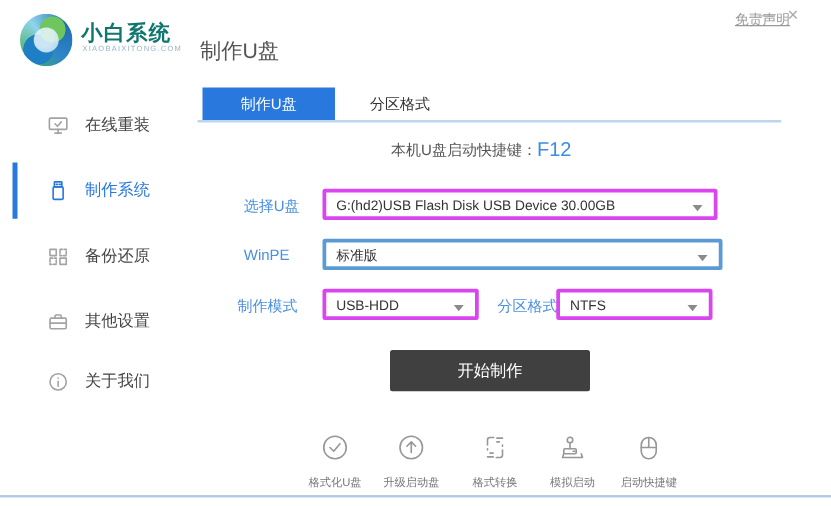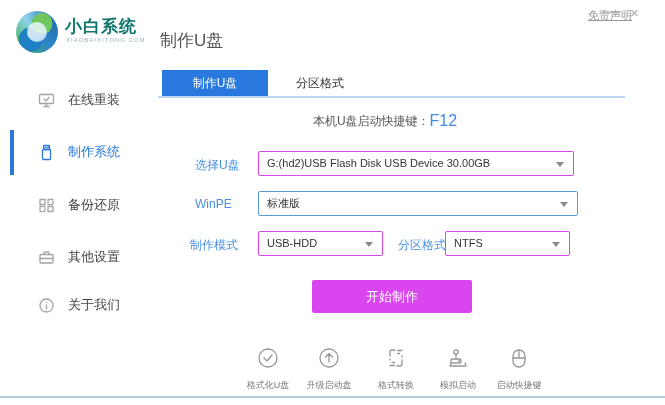--- a/index.html
+++ b/index.html
@@ -34,27 +34,27 @@
   .content { position:absolute; left:150px; top:60px; width:505px; height:345px; }
   .tab { position:absolute; height:26px; line-height:26px; text-align:center; font-size:12px; cursor:pointer; }
   .tab-active { left:12px; top:10px; width:106px; background:#2878dd; color:#fff; }
   .tab-idle { left:118px; top:10px; width:104px; color:#333; }
   .tab-underline { position:absolute; left:8px; top:36px; width:467px; height:2px; background:#bdd6f0; }
 
   .hotkey-row { position:absolute; left:0; top:52px; width:470px; text-align:center; font-size:12px; color:#555; }
   .hotkey-row b { font-size:16px; color:#3d8ce4; font-weight:normal; vertical-align:-1px; }
 
   .fld-label { position:absolute; font-size:12px; color:#4a90e2; white-space:nowrap; }
-  .dd { position:absolute; height:25px; border:1px solid #d946ef; border-radius:2px; background:#fff;
+  .dd { position:absolute; height:25px; border:3px solid #d946ef; border-radius:2px; background:#fff;
         font-size:11px; color:#333; line-height:23px; padding-left:8px; cursor:pointer; white-space:nowrap; overflow:hidden; }
   .dd .arrow { position:absolute; right:9px; top:10px; width:0; height:0;
         border-left:4px solid transparent; border-right:4px solid transparent; border-top:5px solid #8a8a8a; }
   .dd-blue { border-color:#5b9bd5; }
 
-  .start-btn { position:absolute; left:162px; top:220px; width:160px; height:33px; background:#d946ef;
+  .start-btn { position:absolute; left:162px; top:220px; width:160px; height:33px; background:#404040;
         color:#fff; font-size:13px; text-align:center; line-height:33px; border-radius:2px; cursor:pointer; }
 
   .tool-item { position:absolute; top:286px; width:64px; display:flex; flex-direction:column; align-items:center; cursor:pointer; }
   .tool-item .t-lbl { font-size:9px; color:#777; margin-top:5px; white-space:nowrap; }
   svg.tic { stroke:#979797; fill:none; stroke-width:1.3; stroke-linecap:round; stroke-linejoin:round; }
 
   .bottom-line { position:absolute; left:0; top:396px; width:665px; height:2px; background:#b5cbe2; }
 </style>
 </head>
 <body>

